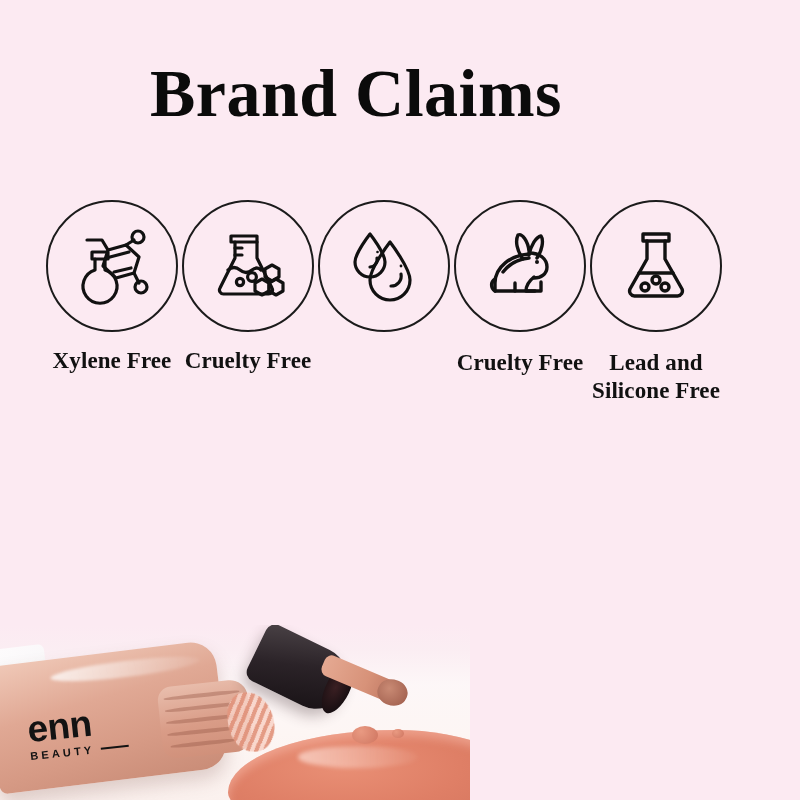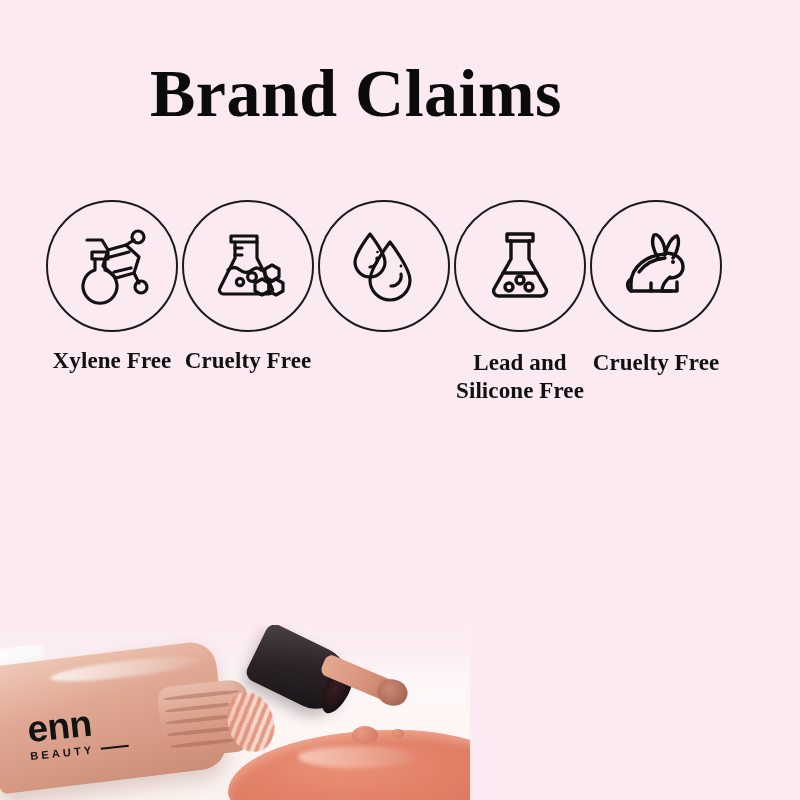--- a/index.html
+++ b/index.html
@@ -288,54 +288,54 @@
 
           <path d="M46 16 C46 16 26 42 26 54 a20 20 0 0 0 40 0 C66 42 46 16 46 16 Z"></path>
           <path d="M57 48 a10 10 0 0 1 -10 12"></path>
           <circle cx="57" cy="40" r="1.4" fill="#111" stroke="none"></circle>
         </svg>
       </div>
     </div>
 
     <div class="claim row2">
       <div class="claim-circle">
+        <svg width="82" height="82" viewBox="0 0 82 82" fill="none" stroke="#111" stroke-width="3.4" stroke-linecap="round" stroke-linejoin="round">
+
+          <path d="M44 34 C38 26 36 16 39 10 C43 8 49 16 50 26"></path>
+          <path d="M50 30 C52 20 57 12 62 11 C65 15 63 26 58 33"></path>
+
+          <path d="M50 28 C61 28 68 34 68 42 C68 49 62 53 55 53"></path>
+
+          <circle cx="58" cy="37" r="2" fill="#111" stroke="none"></circle>
+
+          <path d="M50 29 C32 30 16 42 16 58 v8 h20 v-8"></path>
+          <path d="M36 66 h20"></path>
+
+          <path d="M55 52 C50 56 47 60 47 66 h15 v-9"></path>
+
+          <path d="M24 47 C30 39 40 34 50 33"></path>
+
+          <path d="M16 54 a7 7 0 0 0 0 12"></path>
+        </svg>
+      </div>
+      <div class="claim-label">Cruelty Free</div>
+    </div>
+
+    <div class="claim row2">
+      <div class="claim-circle">
         <svg width="78" height="78" viewBox="0 0 78 78" fill="none" stroke="#111" stroke-width="3.4" stroke-linecap="round" stroke-linejoin="round">
           <path d="M26 7 h26 v7 h-26 z"></path>
           <path d="M30 14 v18 L13 62 a5 5 0 0 0 4.4 7 h43.2 a5 5 0 0 0 4.4 -7 L48 32 V14"></path>
           <line x1="22" y1="46" x2="56" y2="46"></line>
           <circle cx="39" cy="53" r="4"></circle>
           <circle cx="28" cy="60" r="4"></circle>
           <circle cx="48" cy="60" r="4"></circle>
         </svg>
       </div>
       <div class="claim-label">Lead and<br>Silicone Free</div>
-    </div>
-
-    <div class="claim row2">
-      <div class="claim-circle">
-        <svg width="82" height="82" viewBox="0 0 82 82" fill="none" stroke="#111" stroke-width="3.4" stroke-linecap="round" stroke-linejoin="round">
-
-          <path d="M44 34 C38 26 36 16 39 10 C43 8 49 16 50 26"></path>
-          <path d="M50 30 C52 20 57 12 62 11 C65 15 63 26 58 33"></path>
-
-          <path d="M50 28 C61 28 68 34 68 42 C68 49 62 53 55 53"></path>
-
-          <circle cx="58" cy="37" r="2" fill="#111" stroke="none"></circle>
-
-          <path d="M50 29 C32 30 16 42 16 58 v8 h20 v-8"></path>
-          <path d="M36 66 h20"></path>
-
-          <path d="M55 52 C50 56 47 60 47 66 h15 v-9"></path>
-
-          <path d="M24 47 C30 39 40 34 50 33"></path>
-
-          <path d="M16 54 a7 7 0 0 0 0 12"></path>
-        </svg>
-      </div>
-      <div class="claim-label">Cruelty Free</div>
     </div>
 
 
   </div>
 
   <div id="product-photo">
     <div id="photo-surface"></div>
 
     <div id="bottle-glass"></div>
     <div id="bottle"></div>

